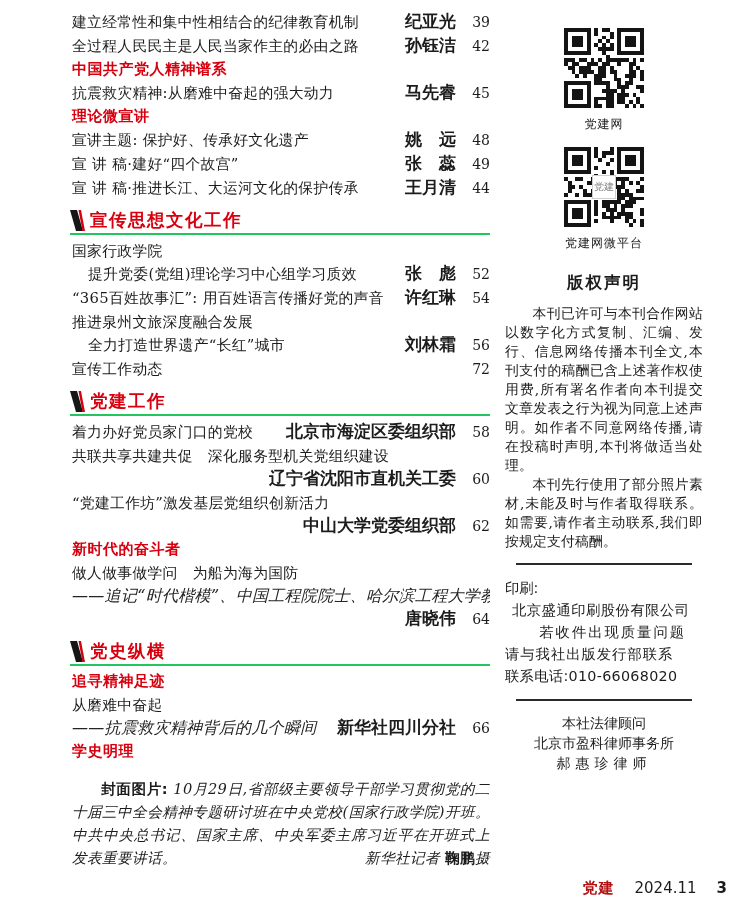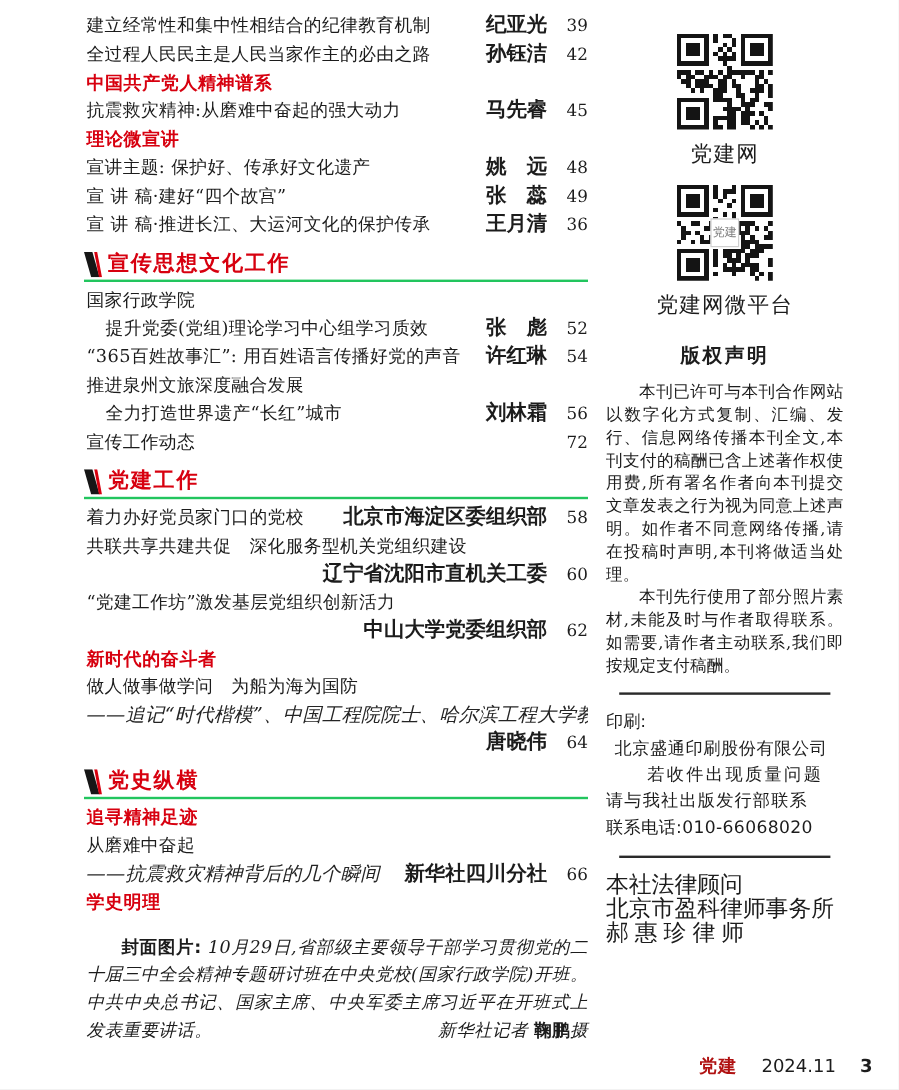--- a/index.html
+++ b/index.html
@@ -21,31 +21,31 @@
   .cover{margin:14px 0 0;font-family:"DejaVu Serif",serif;font-size:14.6px;line-height:23px;text-align:justify;text-indent:2em;letter-spacing:.4px;}
   .cover .body-txt{font-style:italic;margin-top:13px;}
   .cover .cover-label{font-family:"DejaVu Sans",sans-serif;font-style:normal;}
   .credit{float:right;font-style:italic;}
   .credit b{font-family:"DejaVu Sans",sans-serif;font-style:normal;}
 
   
   .right{position:absolute;left:505px;top:28px;width:198px;}
   .qr-wrap{width:80px;height:80px;margin:0 auto;position:relative;}
   .qr-wrap svg{width:80px;height:80px;display:block;}
-  .qr-label{text-align:center;font-size:18px;margin:8px 0 14px;font-family:"DejaVu Sans",sans-serif;letter-spacing:1px;}
+  .qr-label{text-align:center;font-size:12px;margin:8px 0 14px;font-family:"DejaVu Sans",sans-serif;letter-spacing:1px;}
   .qr-logo{position:absolute;left:50%;top:50%;transform:translate(-50%,-50%);background:#fff;width:22px;height:22px;display:flex;align-items:center;justify-content:center;font-size:10px;color:#7e7e7e;font-family:"DejaVu Serif",serif;border:1px solid #cfcfcf;}
   .cp-title{text-align:center;font-weight:bold;font-size:16.5px;margin:20px 0 10px;font-family:"DejaVu Sans",sans-serif;letter-spacing:2px;}
   .cp p{margin:0;font-family:"DejaVu Serif",serif;font-size:13.8px;line-height:19px;text-align:justify;text-indent:2em;letter-spacing:.2px;}
   .rule{border-top:2px solid #2a2a2a;width:176px;margin:12px auto;}
   .print-block{font-family:"DejaVu Sans",sans-serif;font-size:14.3px;line-height:22px;}
   .print-block .company{padding-left:7px;letter-spacing:.5px;}
   .print-block .q1{text-indent:2.4em;letter-spacing:2px;}
   .print-block .q2{letter-spacing:1px;}
   .print-block .phone{letter-spacing:.3px;}
-  .legal{font-family:"DejaVu Sans",sans-serif;font-size:19px;line-height:20px;}
+  .legal{font-family:"DejaVu Sans",sans-serif;font-size:14px;line-height:20px;text-align:center;}
   .legal .l3{letter-spacing:5px;}
 
   .footer{position:absolute;right:22px;bottom:10px;font-family:"DejaVu Sans",sans-serif;font-size:15px;display:flex;align-items:baseline;gap:20px;}
   .footer .mag{color:#b01111;font-weight:bold;letter-spacing:1px;}
   .footer .pgno{font-weight:bold;}
 </style>
 </head>
 <body>
 
 <div class="page">
@@ -79,21 +79,21 @@
       <span class="p">48</span>
     </div>
     <div class="entry">
       <span class="t">宣 讲 稿·建好“四个故宫”</span>
       <span class="a">张　蕊</span>
       <span class="p">49</span>
     </div>
     <div class="entry">
       <span class="t">宣 讲 稿·推进长江、大运河文化的保护传承</span>
       <span class="a">王月清</span>
-      <span class="p">36</span>
+      <span class="p">44</span>
     </div>
 
     <div class="sec-head">
       <span class="sec-icon">
         <svg width="15" height="21" viewBox="0 0 15 21">
             <polygon points="0,0 7,0 13,21 6,21" fill="#161616"></polygon>
             <polygon points="8.5,0 11,0 15,21 12.5,21" fill="#d7000f"></polygon>
           </svg>
       </span>
       <span class="sec-title">宣传思想文化工作</span>

